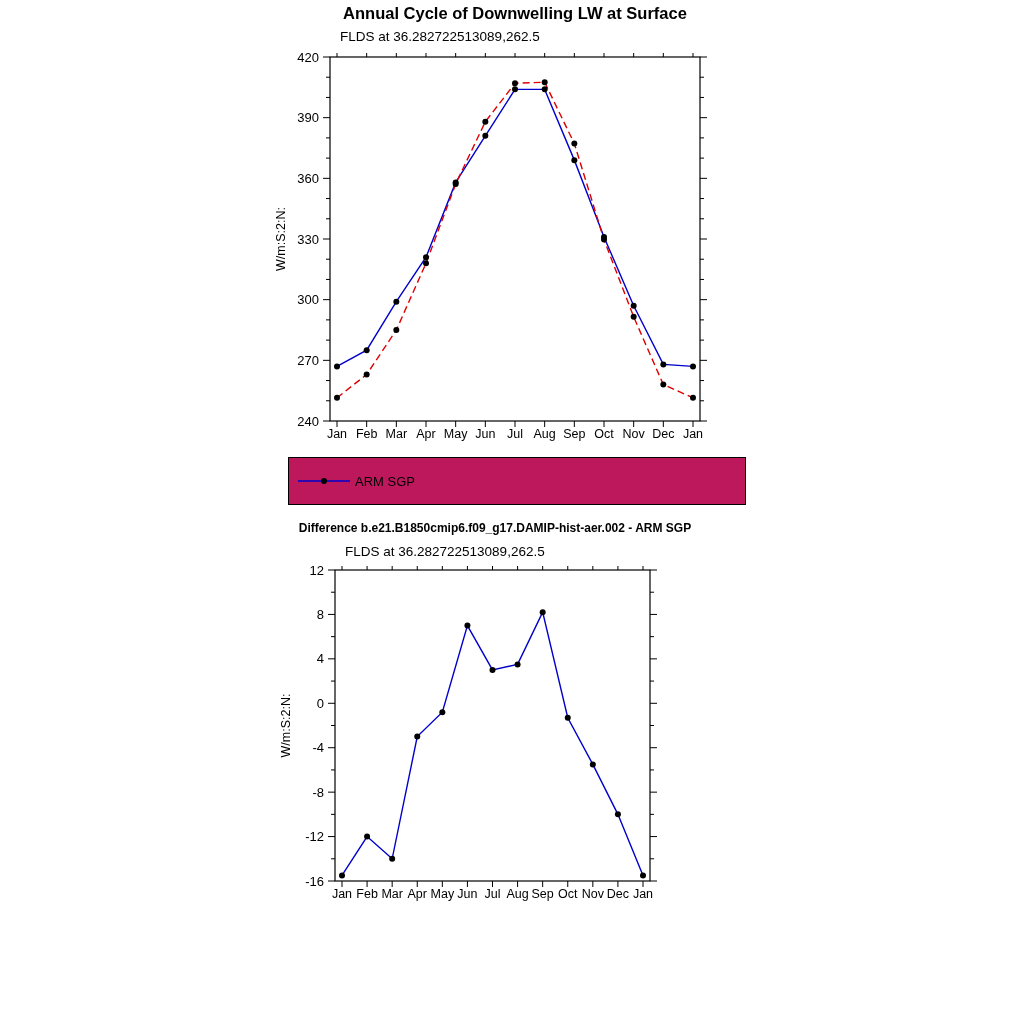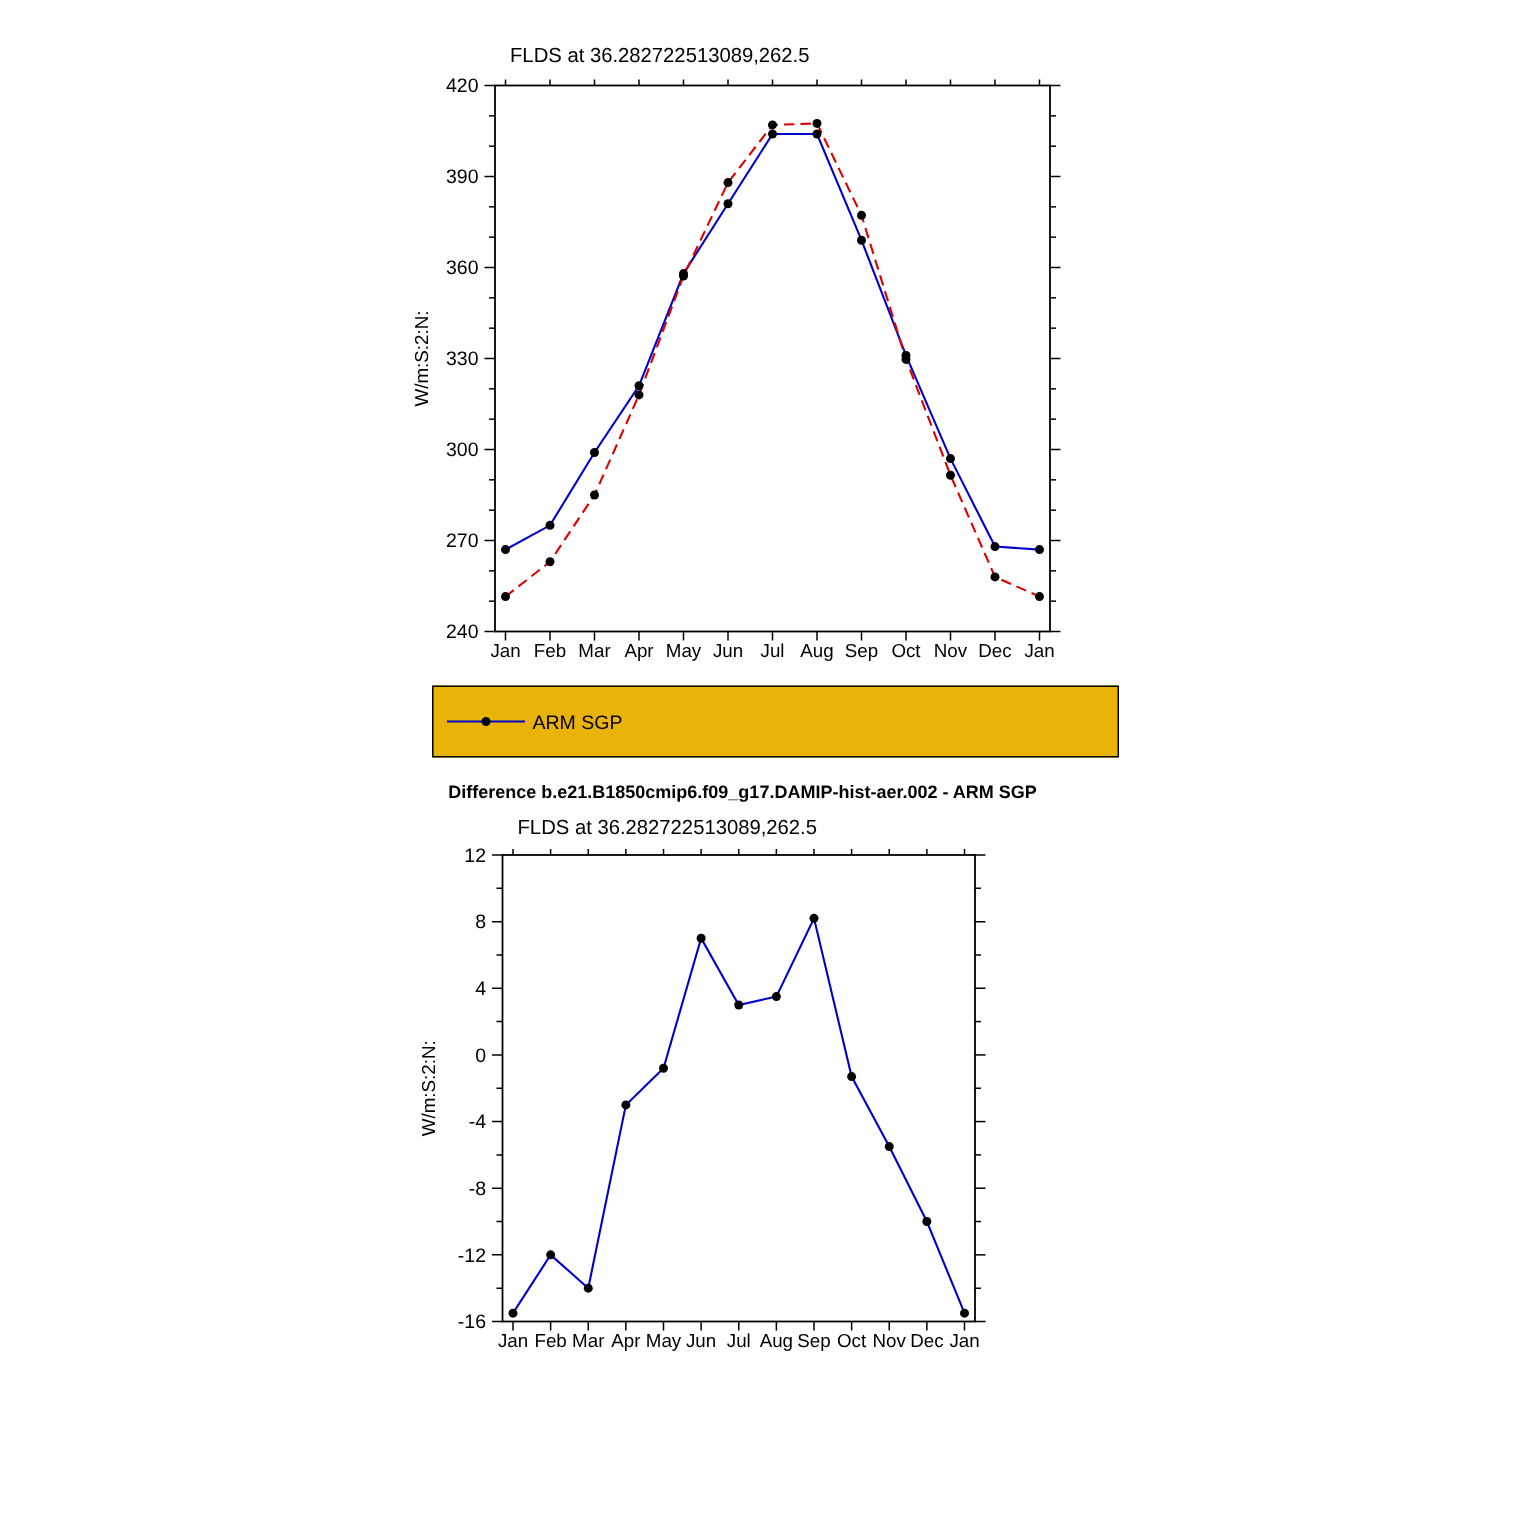--- a/index.html
+++ b/index.html
@@ -11,30 +11,31 @@
   .chart-subtitle { position:absolute; white-space:nowrap; }
   #chart0 { left:270px; top:0; width:490px; height:512px; }
   #chart0 .chart-title { top:4px; font-size:16.5px; }
   #chart0 .chart-subtitle { left:70px; top:29px; font-size:13.5px; }
   #chart1 { left:235px; top:515px; width:520px; height:400px; }
   #chart1 .chart-title { top:6px; font-size:12px; }
   #chart1 .chart-subtitle { left:110px; top:29px; font-size:13.5px; }
   svg.plot { position:absolute; left:0; top:0; }
   svg text { fill:#000; }
   .legend { position:absolute; left:18px; top:457px; width:458px; height:48px;
-            border:1px solid #000; background:#eab308; display:flex; flex-direction:column;
+            border:1px solid #000; background:#be185d; display:flex; flex-direction:column;
             justify-content:center; padding-left:7px; }
   .legend-row { display:flex; align-items:center; gap:3px; font-size:13px; height:21px; white-space:nowrap; }
 </style>
 </head>
 <body>
 
 <div id="page">
 
   <section class="chart-block" id="chart0">
+    <div class="chart-title">Annual Cycle of Downwelling LW at Surface</div>
     <div class="chart-subtitle">FLDS at 36.282722513089,262.5</div>
     <svg class="plot" id="plot0" width="490" height="450">
         <rect x="60" y="57" width="370" height="364" fill="none" stroke="#000" stroke-width="1.2"></rect>
         <line x1="53" y1="421" x2="60" y2="421" stroke="#000" stroke-width="1"></line>
         <line x1="430" y1="421" x2="437" y2="421" stroke="#000" stroke-width="1"></line>
         <text x="49" y="425.5" text-anchor="end" font-size="13">240</text>
         <line x1="56" y1="400.77777777777777" x2="60" y2="400.77777777777777" stroke="#000" stroke-width="1"></line>
         <line x1="430" y1="400.77777777777777" x2="434" y2="400.77777777777777" stroke="#000" stroke-width="1"></line>
         <line x1="56" y1="380.55555555555554" x2="60" y2="380.55555555555554" stroke="#000" stroke-width="1"></line>
         <line x1="430" y1="380.55555555555554" x2="434" y2="380.55555555555554" stroke="#000" stroke-width="1"></line>

